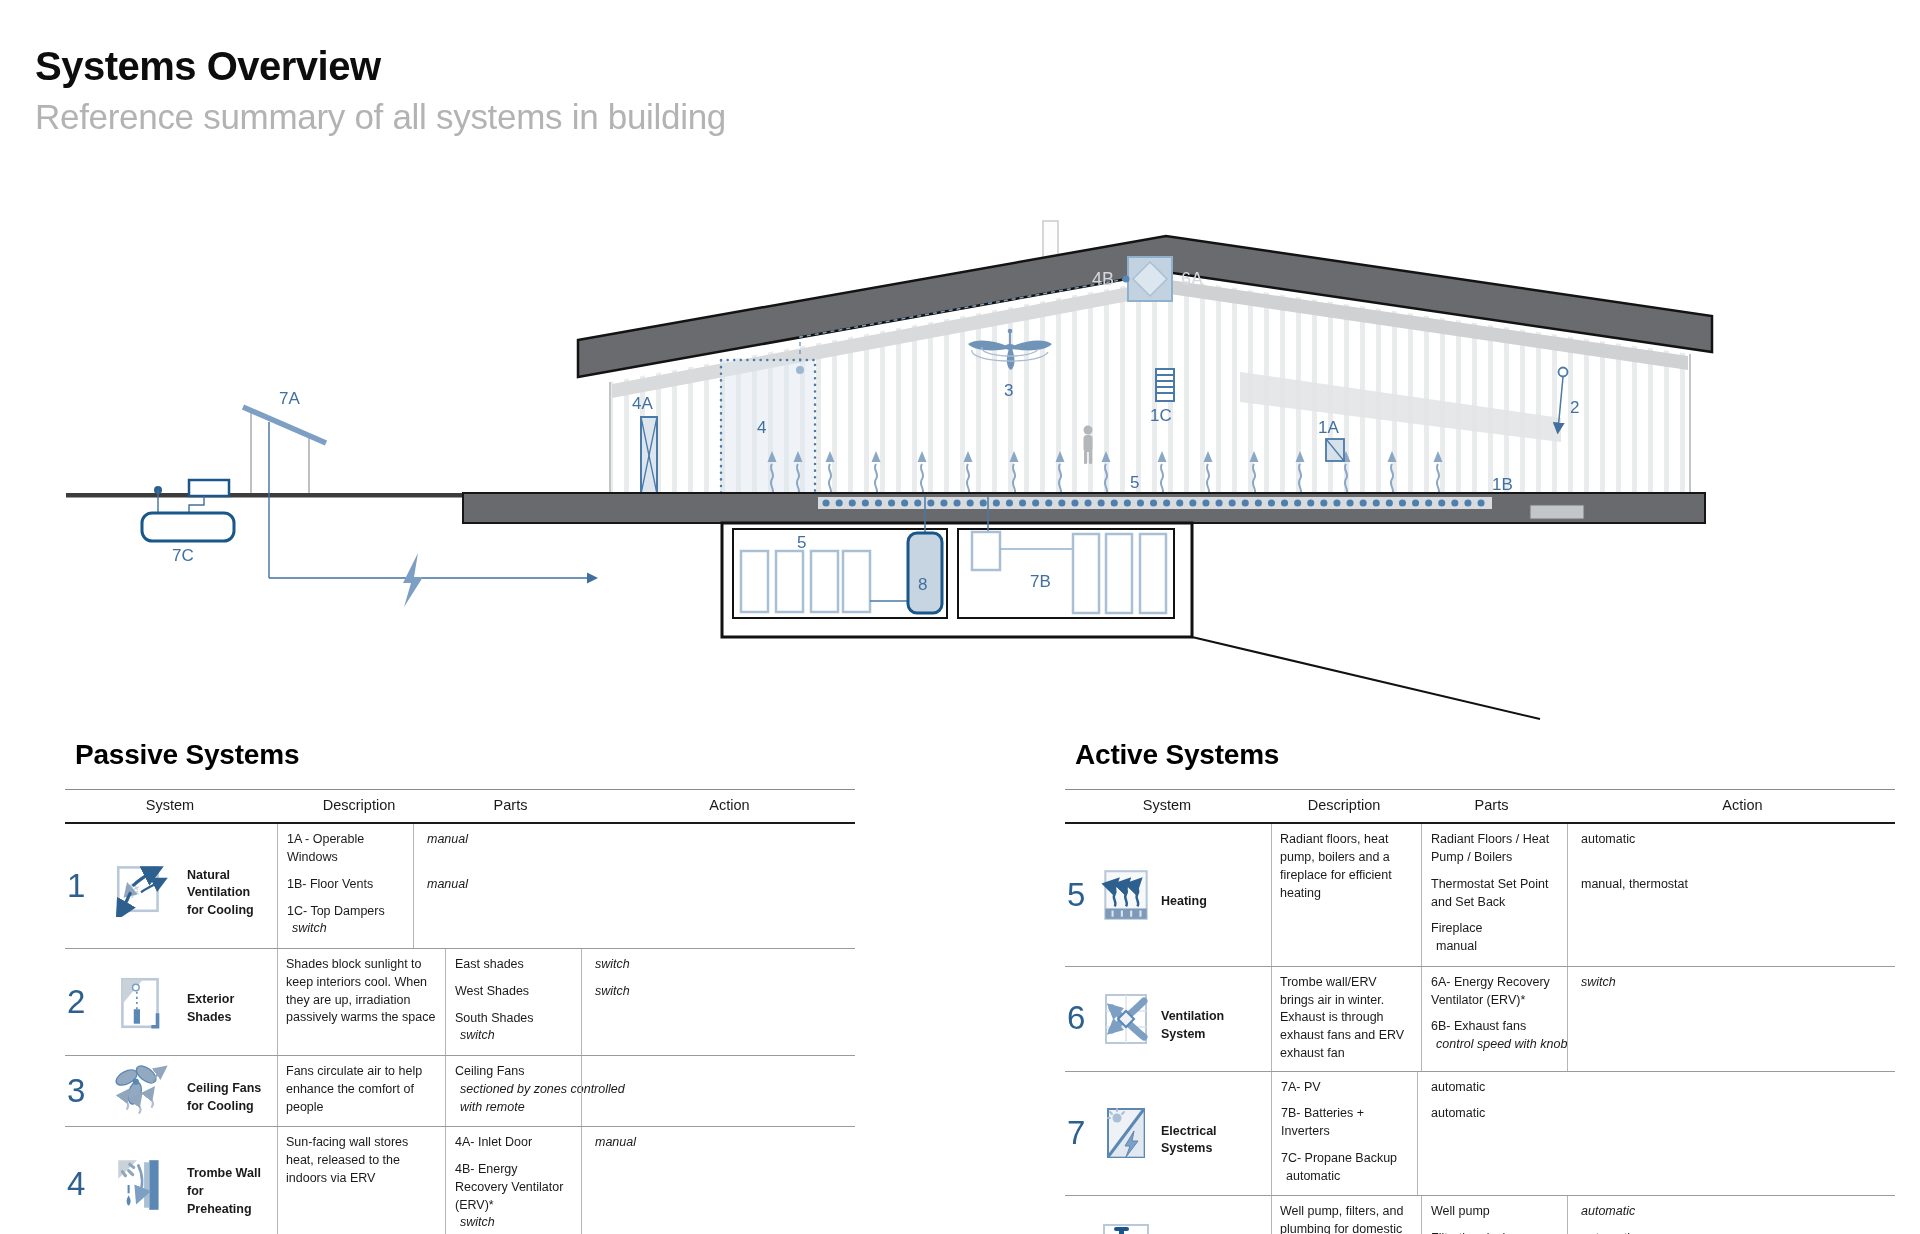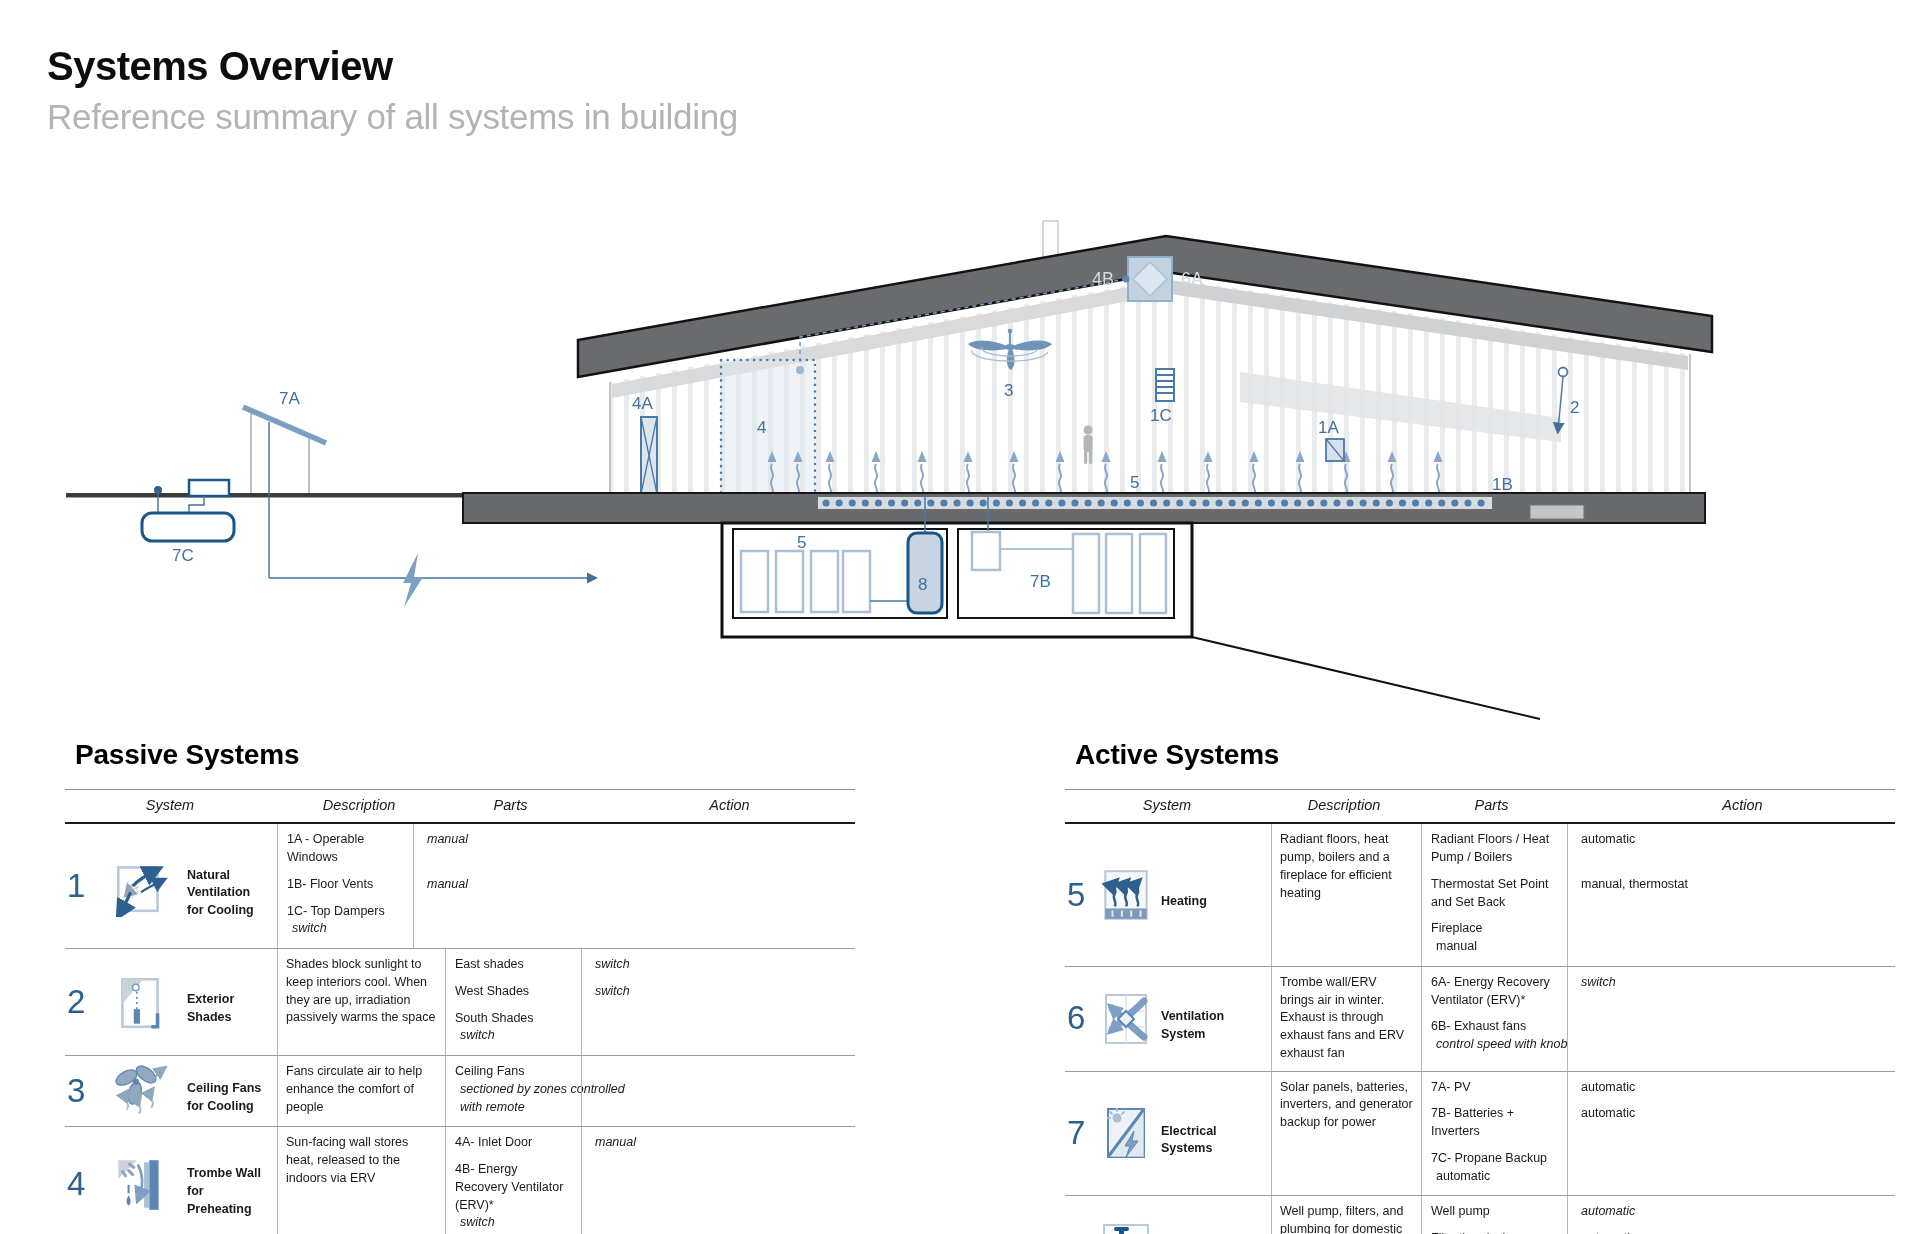--- a/index.html
+++ b/index.html
@@ -1,31 +1,31 @@
 <!DOCTYPE html>
 <html><head>
 <meta charset="utf-8">
 <style>
   html,body{margin:0;padding:0;background:#fff;}
   .page{position:relative;width:1920px;height:1234px;background:#fff;overflow:hidden;
         font-family:"Liberation Sans",sans-serif;color:#1a1a1a;}
   
-  .titleblock{position:absolute;left:47px;top:44px;}
+  .titleblock{position:absolute;left:35px;top:44px;}
   .title{font-size:40px;font-weight:bold;color:#0d0d0d;letter-spacing:-0.5px;}
   .subtitle{font-size:35px;color:#b3b3b3;margin-top:8px;letter-spacing:-0.3px;}
   
   .diagram{position:absolute;left:0;top:0;width:1920px;height:740px;}
   .dlabel{font-family:"Liberation Sans",sans-serif;font-size:17px;fill:#41709f;}
   .rooflabel{font-family:"Liberation Sans",sans-serif;font-size:18px;fill:#d5d9dd;}
   
   .tbl{position:absolute;top:735px;font-size:12.5px;line-height:1.42;}
   .tbl.passive{left:65px;width:790px;}
   .tbl.active{left:1065px;width:830px;}
   .tbl-head{font-size:28px;font-weight:bold;color:#000;margin:0 0 14px 10px;letter-spacing:-0.2px;}
-  .thead{display:flex;font-style:italic;font-size:14.5px;border-top:1px solid #8a8a8a;
+  .thead{display:flex;font-size:14.5px;border-top:1px solid #8a8a8a;
          border-bottom:2px solid #1a1a1a;padding:5px 0 7px;}
   .thead .h{text-align:center;}
   .passive .h-sys{width:210px;} .passive .h-desc{width:168px;} .passive .h-parts{width:135px;}
   .active  .h-sys{width:204px;} .active  .h-desc{width:150px;} .active  .h-parts{width:145px;}
   .h-act{flex:1;text-align:left;padding-left:26px;}
   .tbody{border-bottom:4px double #222;}
   .trow{display:flex;border-bottom:1px solid #9b9b9b;align-items:stretch;}
   .trow:last-child{border-bottom:none;}
   .c-num{display:flex;align-items:center;font-size:33px;color:#2d608f;padding-left:2px;}
   .passive .c-num{width:30px;} .active .c-num{width:26px;}
@@ -437,21 +437,20 @@
             <g stroke="#a9bfd4" stroke-width="2" stroke-linecap="round">
               <line x1="19" y1="6" x2="19" y2="8"></line>
                 <line x1="12" y1="9" x2="14" y2="11"></line>
               <line x1="26" y1="9" x2="24" y2="11"></line>
                 <line x1="10" y1="15" x2="12" y2="15"></line>
             </g>
             <polygon points="36,28 27,43 32,43 28,54 40,38 34,38" fill="#7d9fc4" stroke="#5b87b4" stroke-width="1"></polygon>
           </svg>
         </div>
         <div class="c-sys">Electrical Systems</div>
-        <div class="c-desc">Solar panels, batteries, inverters, and generator backup for power</div>
         <div class="c-pa">
           <div class="pair">
               <div class="part">7A- PV</div>
               <div class="act">automatic</div>
             </div>
           <div class="pair">
               <div class="part">7B- Batteries + Inverters</div>
               <div class="act">automatic</div>
             </div>
           <div class="pair">

